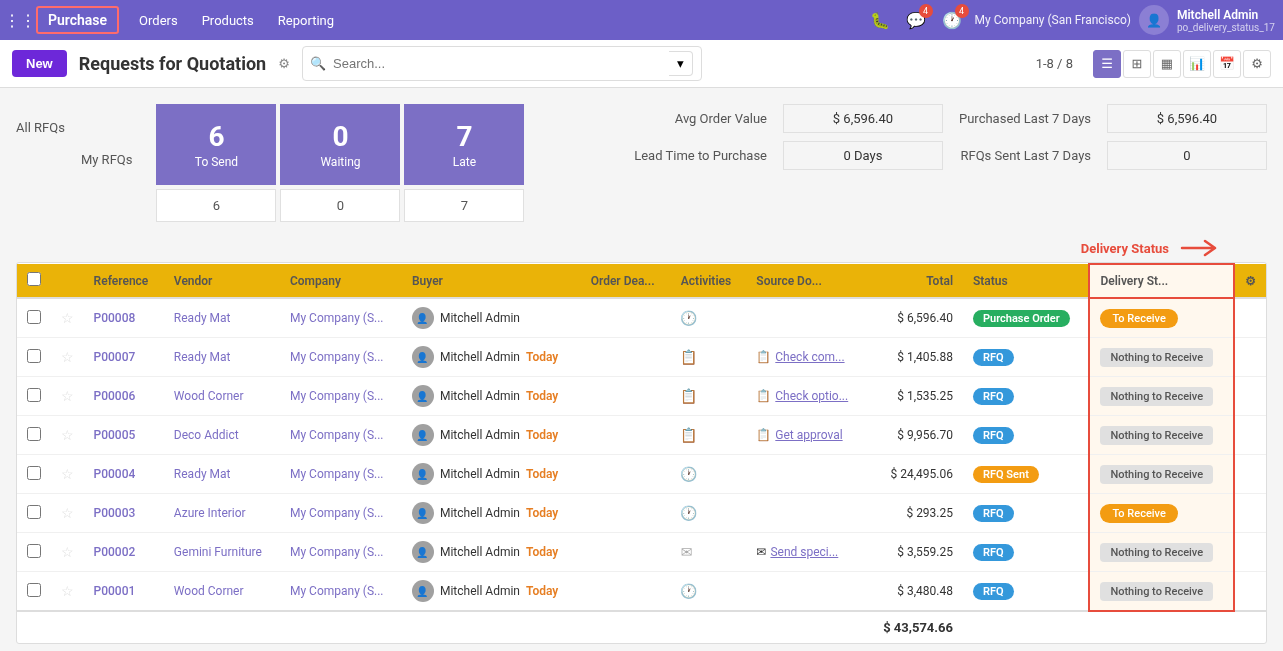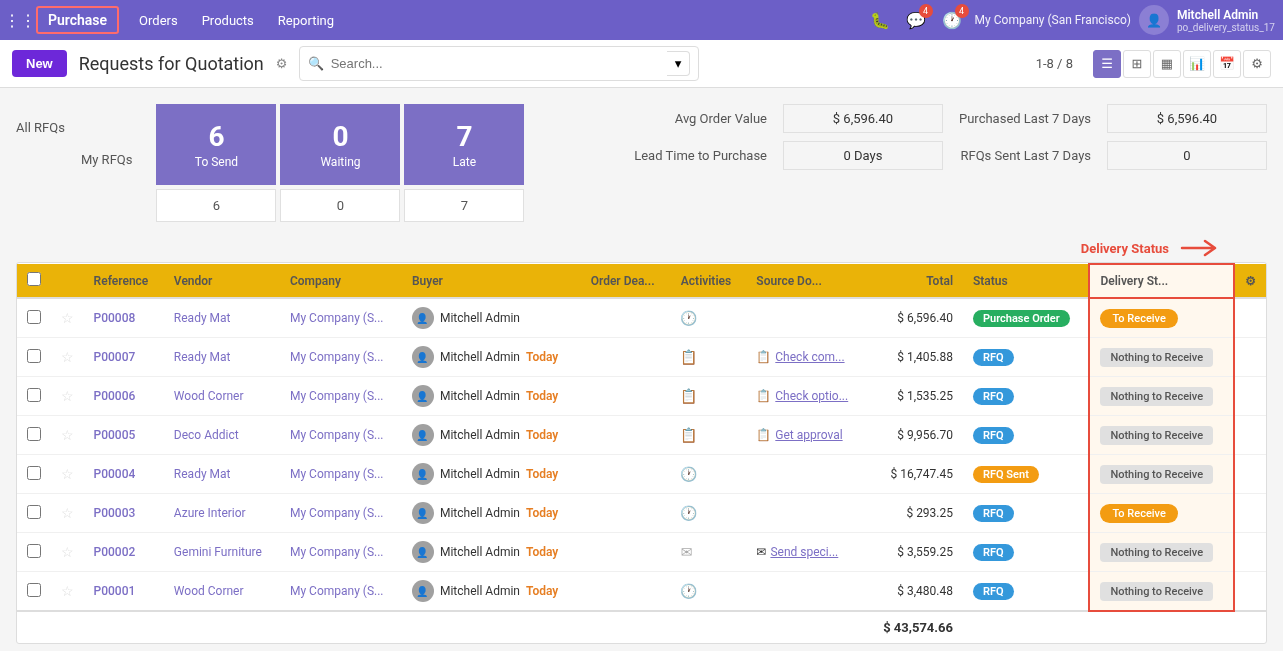--- a/index.html
+++ b/index.html
@@ -17,21 +17,21 @@
     .badge { position: absolute; top: -2px; right: -2px; background: #e74c3c; color: white; border-radius: 50%; width: 14px; height: 14px; font-size: 9px; display: flex; align-items: center; justify-content: center; }
     .company-info { font-size: 12px; color: rgba(255,255,255,0.9); }
     .user-avatar { width: 30px; height: 30px; border-radius: 50%; background: #8b7fd4; display: flex; align-items: center; justify-content: center; overflow: hidden; }
     .user-info { font-size: 11px; color: white; }
     .user-info .user-name { font-weight: 600; font-size: 12px; }
     .user-info .user-sub { color: rgba(255,255,255,0.7); font-size: 10px; }
 
     
     .second-bar { background: white; display: flex; align-items: center; padding: 0 12px; height: 48px; border-bottom: 1px solid #ddd; gap: 12px; }
     .new-btn { background: #6d28d9; color: white; border: none; padding: 6px 14px; border-radius: 4px; cursor: pointer; font-size: 13px; font-weight: 600; }
-    .page-title { font-size: 18px; font-weight: 400; color: #333; }
+    .page-title { font-size: 18px; font-weight: 700; color: #333; }
     .gear-icon { color: #888; cursor: pointer; }
     .search-bar { flex: 1; max-width: 400px; display: flex; align-items: center; border: 1px solid #ddd; border-radius: 4px; padding: 4px 8px; gap: 6px; background: white; }
     .search-bar input { border: none; outline: none; flex: 1; font-size: 13px; }
     .dropdown-btn { border: 1px solid #ddd; border-left: none; background: white; padding: 4px 8px; cursor: pointer; border-radius: 0 4px 4px 0; margin-left: -1px; }
     .pagination { margin-left: auto; font-size: 13px; color: #555; display: flex; align-items: center; gap: 8px; }
     .view-icons { display: flex; gap: 2px; margin-left: 8px; }
     .view-icon { width: 28px; height: 28px; display: flex; align-items: center; justify-content: center; cursor: pointer; border-radius: 3px; color: #666; border: 1px solid #ddd; }
     .view-icon.active { background: #7c6fc5; color: white; border-color: #7c6fc5; }
 
     
@@ -295,21 +295,21 @@
     <td>
       <div class="buyer-cell">
         <div class="buyer-avatar">👤</div>
         <span>Mitchell Admin</span>
          <span class="today-text">Today</span>
       </div>
     </td>
     <td></td>
     <td><span class="activity-icon">🕐</span></td>
     <td></td>
-    <td class="total-right">$ 16,747.45</td>
+    <td class="total-right">$ 24,495.06</td>
     <td><span class="status-badge badge-rfq-sent">RFQ Sent</span></td>
     <td style="background:#fff8ee;border-left:2px solid #e74c3c;border-right:2px solid #e74c3c;"><span class="delivery-badge delivery-nothing">Nothing to Receive</span></td>
     <td></td>
   </tr>
           <tr>
     <td class="col-check"><input type="checkbox" class="checkbox" style=""></td>
     <td class="col-fav"><span class="star-icon">☆</span></td>
     <td><a class="ref-link" href="#">P00003</a></td>
     <td><a class="vendor-link" href="#">Azure Interior</a></td>
     <td><span class="company-text">My Company (S...</span></td>

